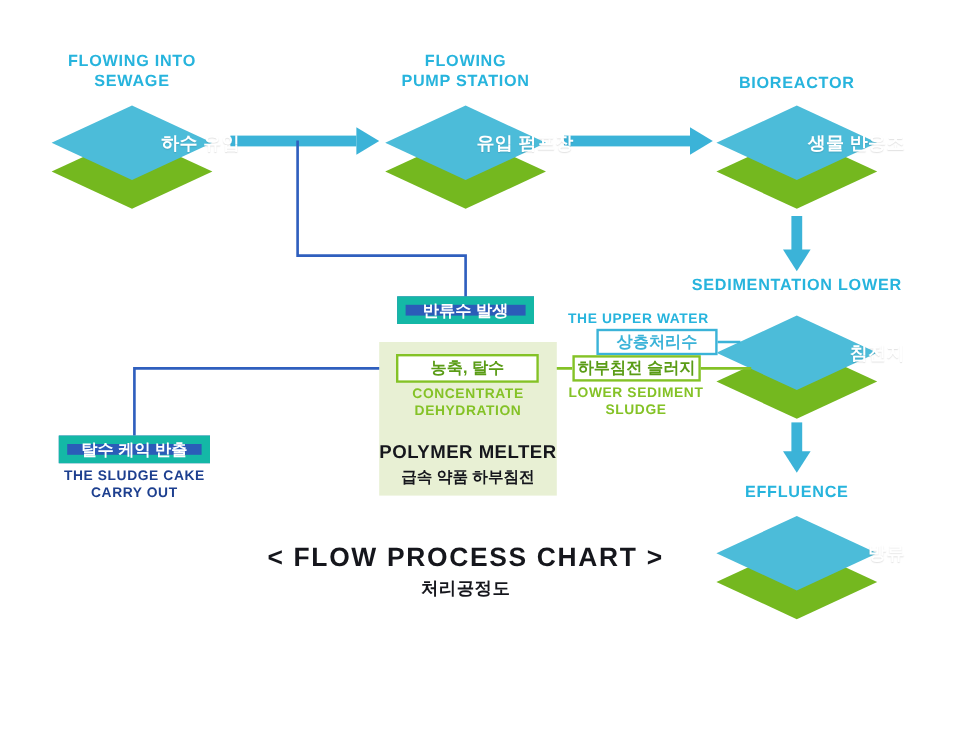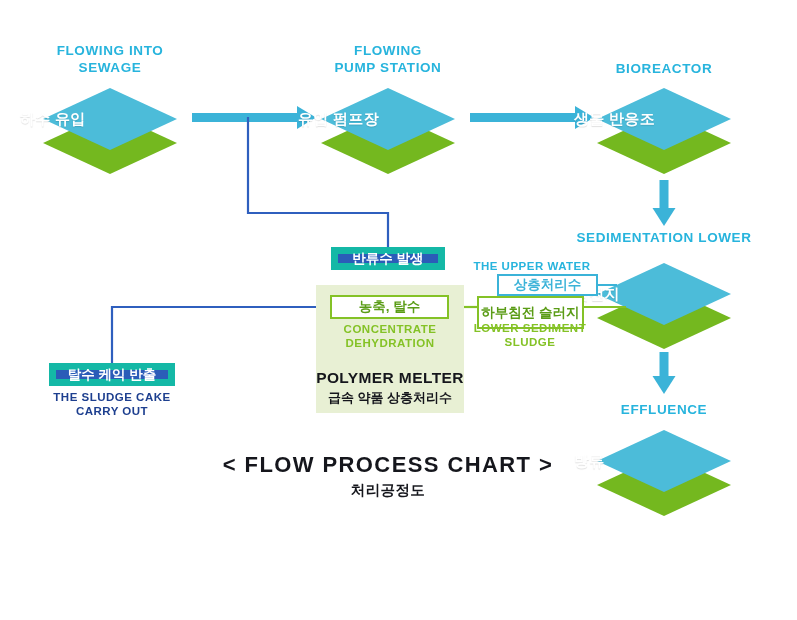--- a/index.html
+++ b/index.html
@@ -35,21 +35,21 @@
     font-weight: bold;
     font-size: 13.5px;
     letter-spacing: 0.6px;
     line-height: 17px;
     white-space: pre-line;
   }
 
   
   .diamond-label {
     position: absolute;
-    text-align: left;
+    text-align: right;
     color: #ffffff;
     font-weight: bold;
     font-size: 15px;
     letter-spacing: 0.3px;
     white-space: nowrap;
     text-shadow: 0 1px 1px rgba(0,0,0,0.12);
   }
 
   
   .panel-green {
@@ -238,27 +238,27 @@
 
   <div class="box box-blue" style="left:331px; top:247px; width:114px; height:23px;">반류수 발생</div>
 
   <div class="box box-green" style="left:330px; top:295px; width:119px; height:24px;">농축, 탈수</div>
 
   <div class="sub-caption sub-green" style="left:315px; top:322px; width:150px;">CONCENTRATE
 DEHYDRATION</div>
 
   <div class="polymer-en" style="left:315px; top:369px; width:150px;">POLYMER MELTER</div>
 
-  <div class="polymer-kr" style="left:315px; top:389px; width:150px;">급속 약품 상층처리수</div>
+  <div class="polymer-kr" style="left:315px; top:389px; width:150px;">급속 약품 하부침전</div>
 
   <div class="sub-caption" style="left:462px; top:259px; width:140px; color:#27b4dd;">THE UPPER WATER</div>
 
   <div class="box box-cyan" style="left:497px; top:274px; width:101px; height:22px;">상층처리수</div>
 
-  <div class="box box-green" style="left:477px; top:296px; width:107px; height:33px;">하부침전 슬러지</div>
+  <div class="box box-green" style="left:477px; top:296px; width:107px; height:22px;">하부침전 슬러지</div>
 
   <div class="sub-caption sub-green" style="left:460px; top:321px; width:140px;">LOWER SEDIMENT
 SLUDGE</div>
 
   <div class="box box-blue" style="left:49px; top:363px; width:126px; height:23px;">탈수 케익 반출</div>
 
   <div class="sub-caption sub-navy" style="left:37px; top:390px; width:150px;">THE SLUDGE CAKE
 CARRY OUT</div>
 
   <div class="title-en" style="left:188px; top:452px; width:400px;">&lt; FLOW PROCESS CHART &gt;</div>

